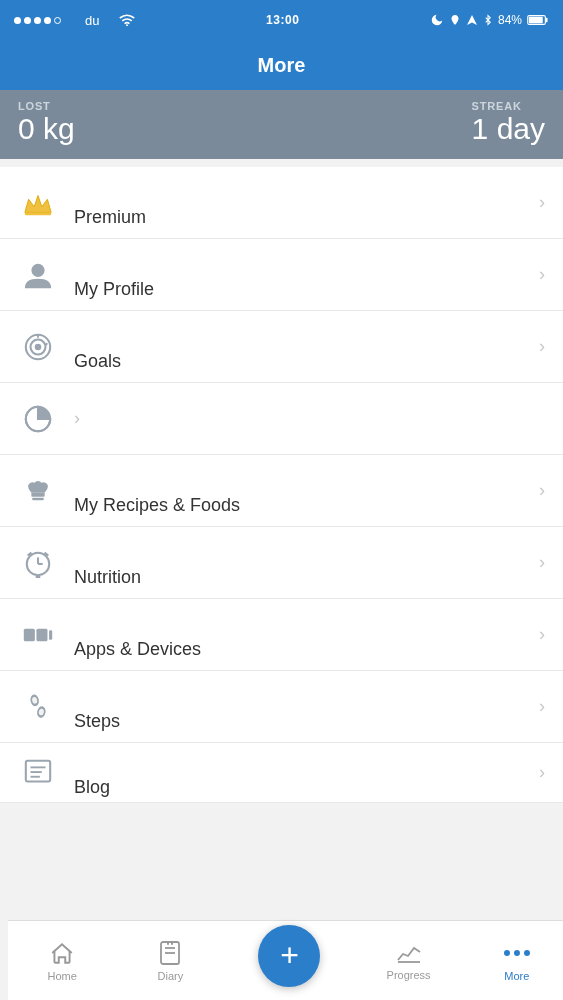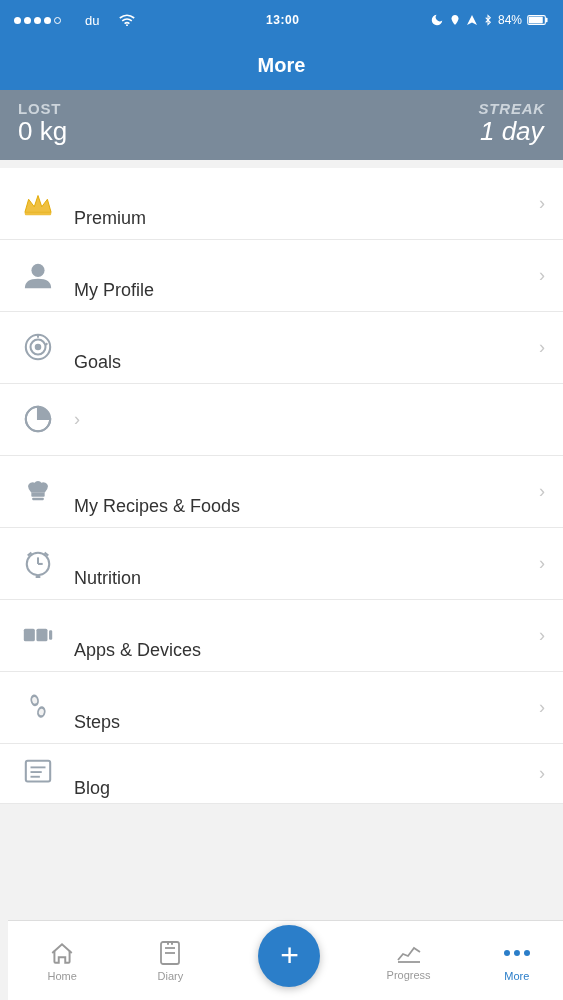--- a/index.html
+++ b/index.html
@@ -48,32 +48,32 @@
     .stats-banner {
       background: #7a8a9a;
       padding: 10px 18px 14px;
       display: flex;
       justify-content: space-between;
       align-items: flex-end;
     }
     .stat-block {}
     .stat-label {
       color: #cdd5dc;
-      font-size: 15px;
+      font-size: 11px;
       font-weight: 600;
       letter-spacing: 0.8px;
       text-transform: uppercase;
     }
     .stat-value {
       color: white;
-      font-size: 26px;
+      font-size: 30px;
       font-weight: 300;
       line-height: 1.1;
     }
-    .stat-right { text-align: center; font-style: italic; }
+    .stat-right { text-align: left; }
 
     
     .menu-list {
       background: white;
       margin-top: 8px;
     }
     .menu-item {
       display: flex;
       align-items: center;
       padding: 0 18px;

